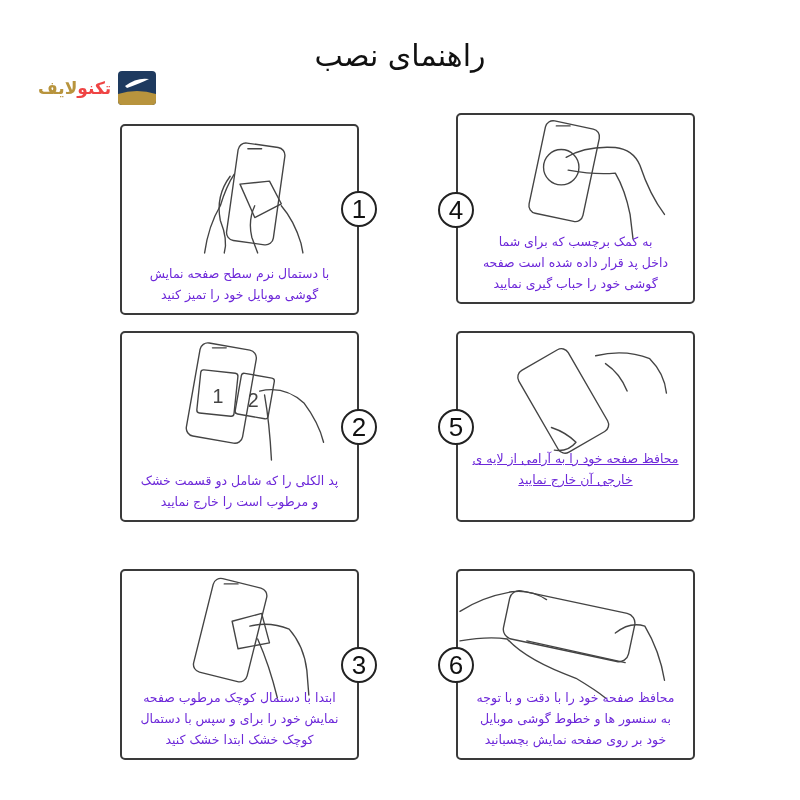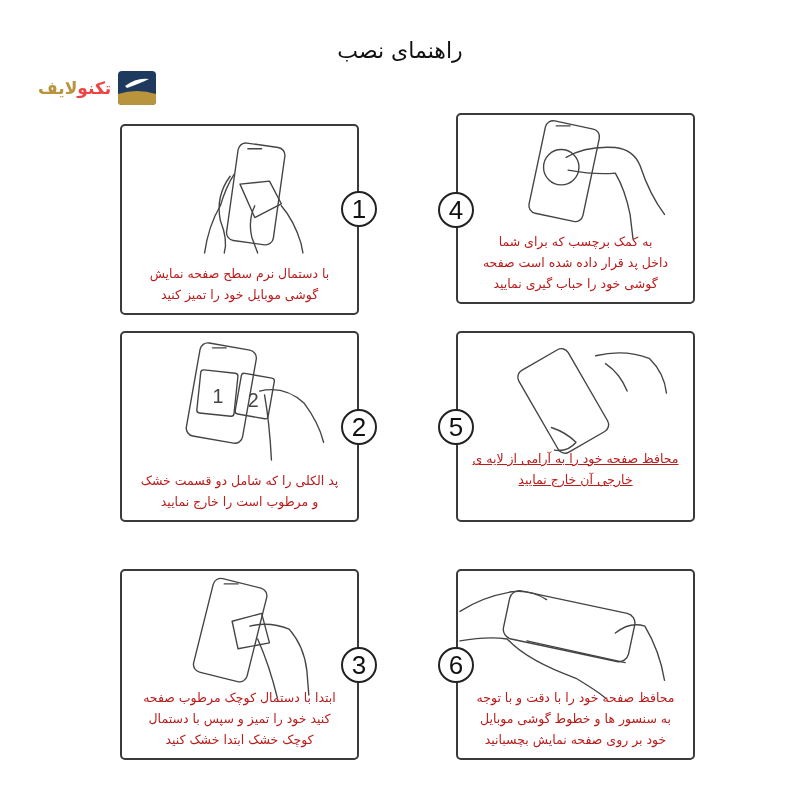--- a/index.html
+++ b/index.html
@@ -2,24 +2,24 @@
 <html><head>
 <meta charset="utf-8">
 <style>
   html,body{margin:0;padding:0;background:#ffffff;}
   body{width:800px;height:800px;position:relative;overflow:hidden;font-family:"DejaVu Sans",sans-serif;color:#222;}
   .logo{position:absolute;left:38px;top:68px;width:124px;height:40px;display:flex;align-items:center;gap:6px;direction:ltr;}
   .logo-text{font-family:"DejaVu Sans",sans-serif;font-weight:bold;font-size:17px;direction:rtl;white-space:nowrap;}
   .logo-text .gold{color:#b8943d;}
   .logo-text .navy{color:#ef4444;}
   .logo-mark{width:40px;height:36px;}
-  .title{position:absolute;left:0;right:0;top:38px;text-align:center;font-size:22px;font-weight:normal;direction:rtl;color:#111;letter-spacing:0.5px;}
+  .title{position:absolute;left:0;right:0;top:38px;text-align:center;font-size:30px;font-weight:normal;direction:rtl;color:#111;letter-spacing:0.5px;}
   .card{position:absolute;width:239px;height:191px;border:2px solid #3a3a3a;border-radius:5px;background:#fff;box-sizing:border-box;}
   .card .art{position:absolute;left:0;top:0;width:100%;height:130px;}
-  .card .caption{position:absolute;left:6px;right:6px;bottom:8px;text-align:center;direction:rtl;font-size:12.5px;line-height:21px;color:#b91c1c;margin-top:20px;}
+  .card .caption{position:absolute;left:6px;right:6px;bottom:8px;text-align:center;direction:rtl;font-size:12.5px;line-height:21px;color:#6d28d9;margin-top:20px;}
   .num{position:absolute;width:36px;height:36px;border:2px solid #222;border-radius:50%;background:#fff;box-sizing:border-box;display:flex;align-items:center;justify-content:center;font-family:"Liberation Sans",sans-serif;font-size:26px;color:#111;}
   svg .ln{fill:none;stroke:#444;stroke-width:1.4;stroke-linecap:round;stroke-linejoin:round;}
 </style>
 </head>
 <body>
 
 <div class="logo">
   <div class="logo-text"><span class="navy">تکنو</span><span class="gold">لایف</span></div>
   <svg class="logo-mark" viewBox="0 0 40 36">
     <rect x="1" y="1" width="38" height="34" rx="4" fill="#1e3a5f"></rect>
@@ -98,21 +98,21 @@
 <div class="card" style="left:120px;top:569px;">
   <svg class="art" viewBox="0 0 239 130">
     <rect class="ln" x="82" y="10" width="56" height="98" rx="8" transform="rotate(14 110 59)"></rect>
     <path class="ln" d="M104 12 h14"></path>
     <path class="ln" d="M112 50 L142 42 L150 72 L118 78 Z"></path>
     <path class="ln" d="M130 55 Q150 50 170 58 Q185 75 188 100 L190 125"></path>
     <path class="ln" d="M138 68 Q150 95 158 128"></path>
   </svg>
   <div class="caption">
     <div>ابتدا با دستمال کوچک مرطوب صفحه</div>
-    <div>کنید خود را تمیز و سپس با دستمال</div>
+    <div>نمایش خود را برای و سپس با دستمال</div>
     <div>کوچک خشک ابتدا خشک کنید</div>
   </div>
 </div>
 <div class="num" style="left:341px;top:647px;">3</div>
 
 <div class="card" style="left:456px;top:569px;">
   <svg class="art" viewBox="0 0 239 130">
     <rect class="ln" x="48" y="30" width="130" height="50" rx="10" transform="rotate(12 113 55)"></rect>
     <path class="ln" d="M2 40 Q25 25 55 20 Q75 18 90 28"></path>
     <path class="ln" d="M2 70 Q30 65 50 68 Q70 90 120 108 Q140 120 150 128"></path>

